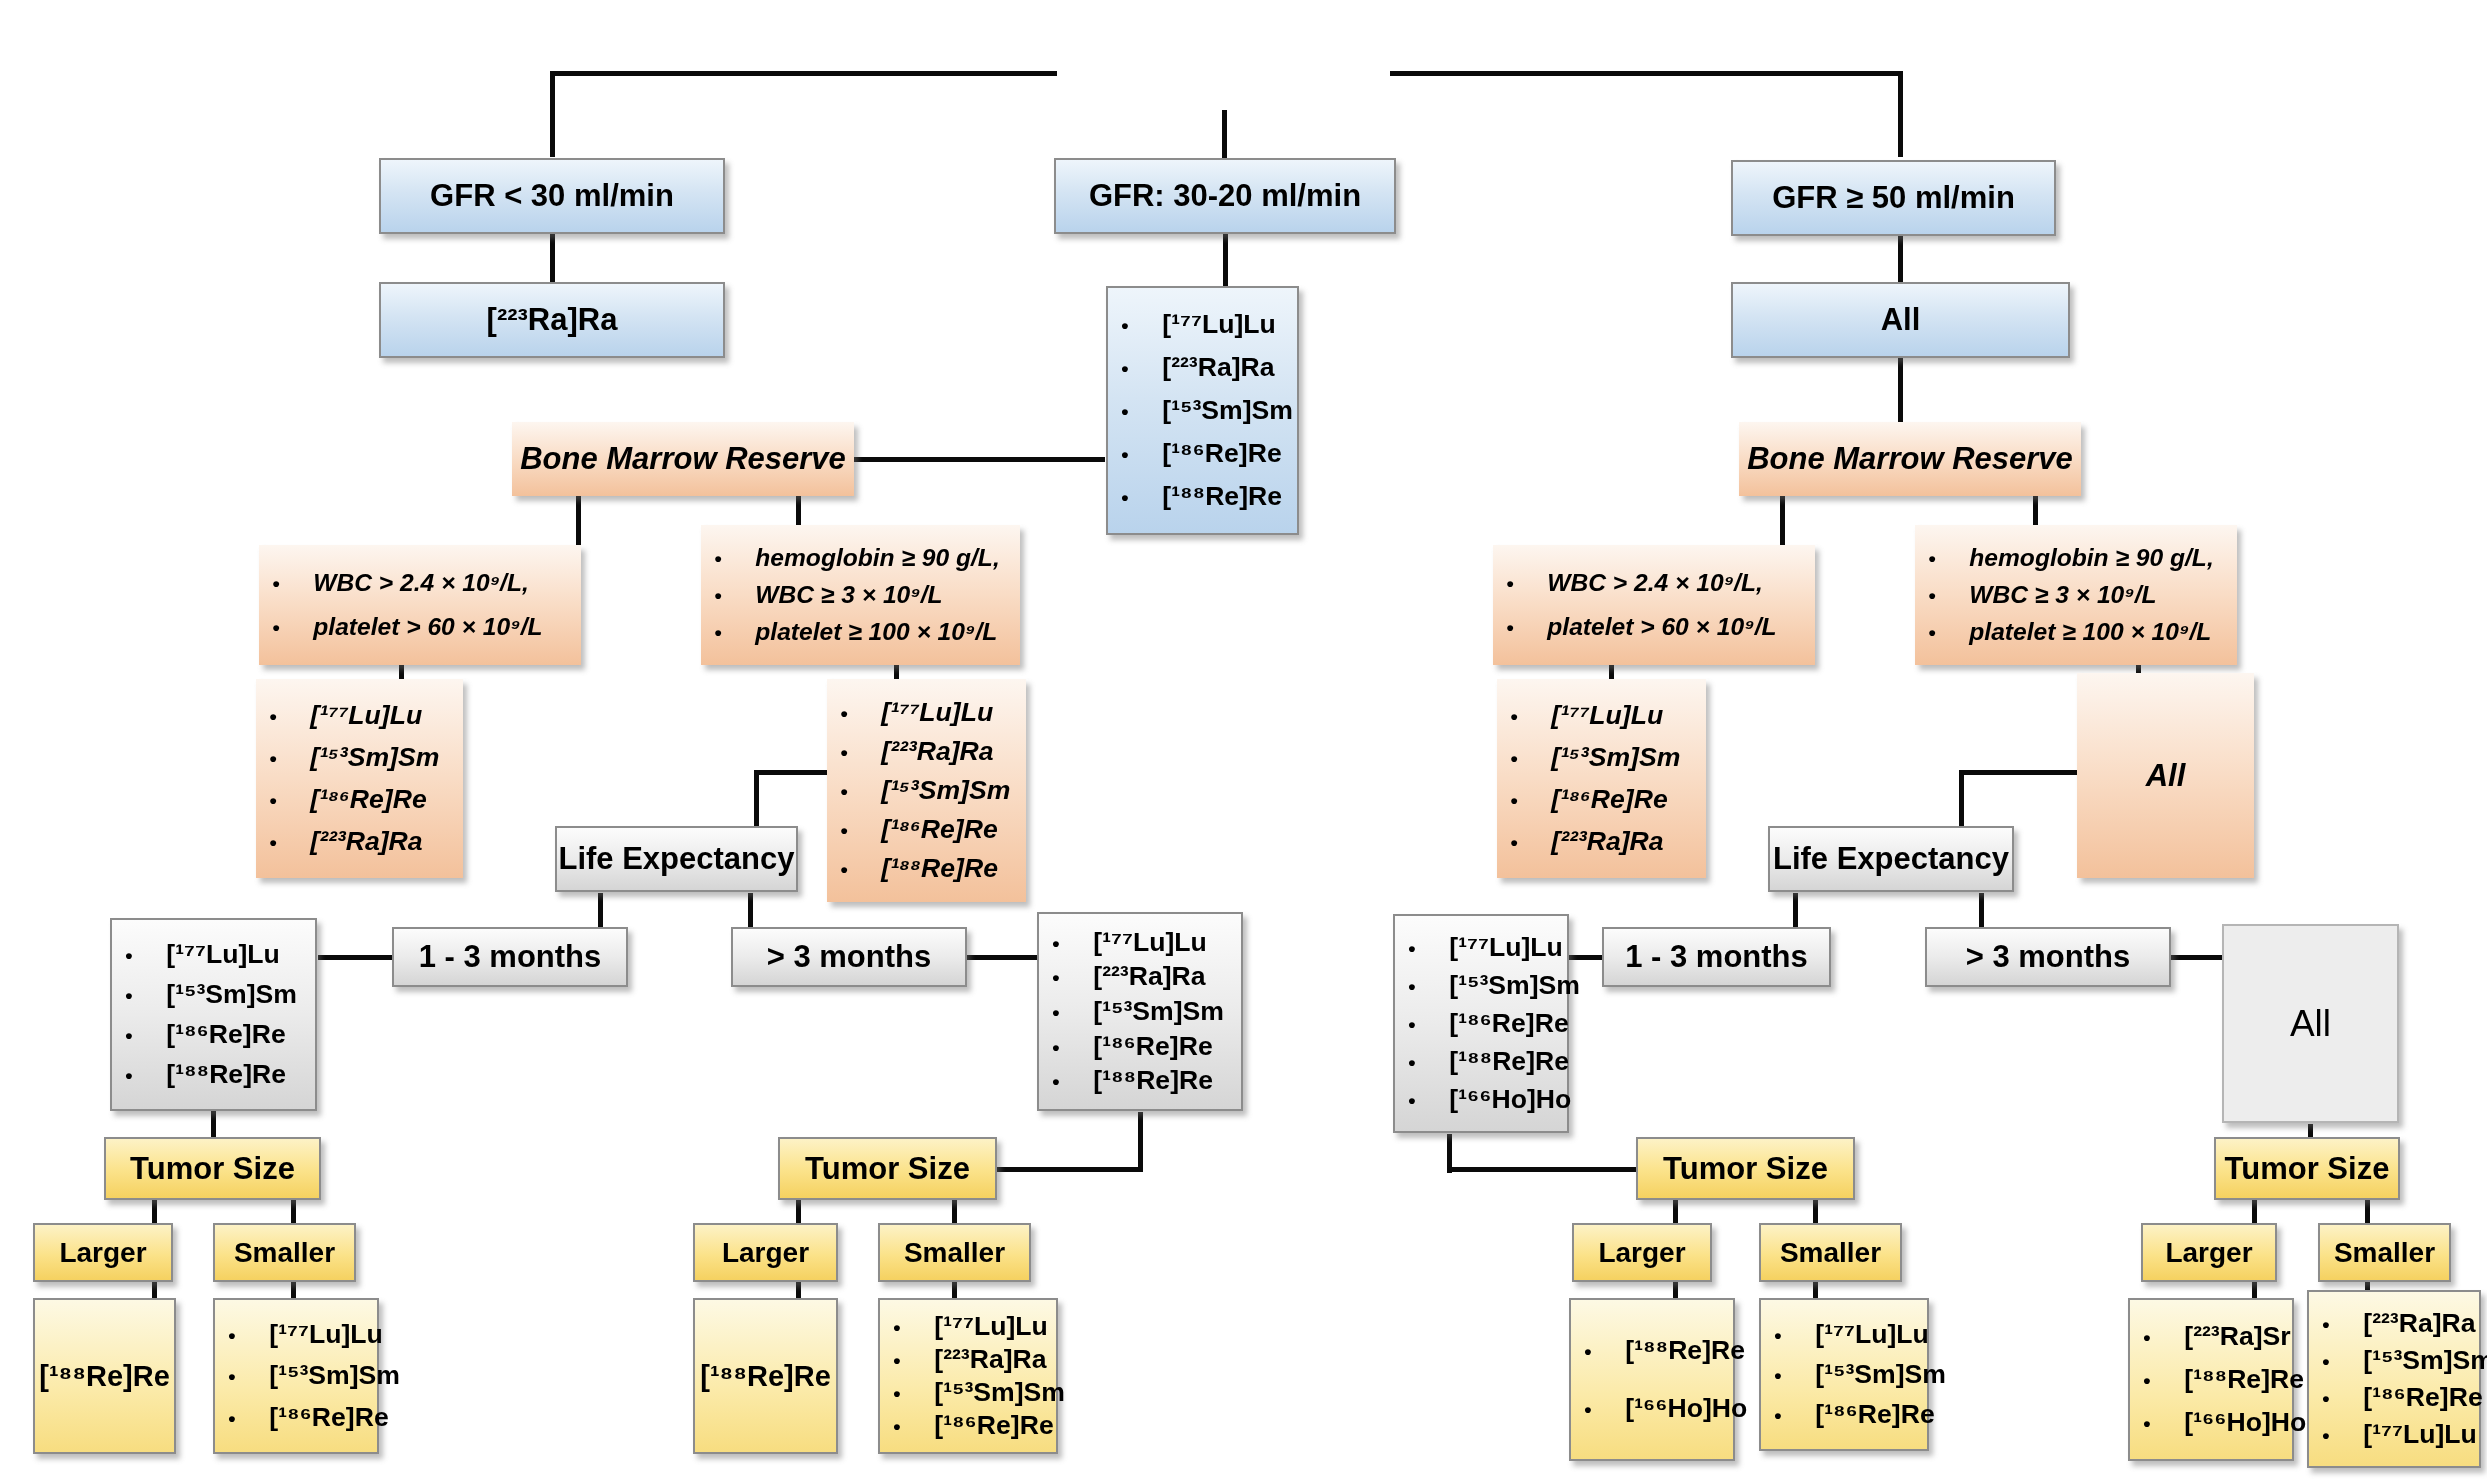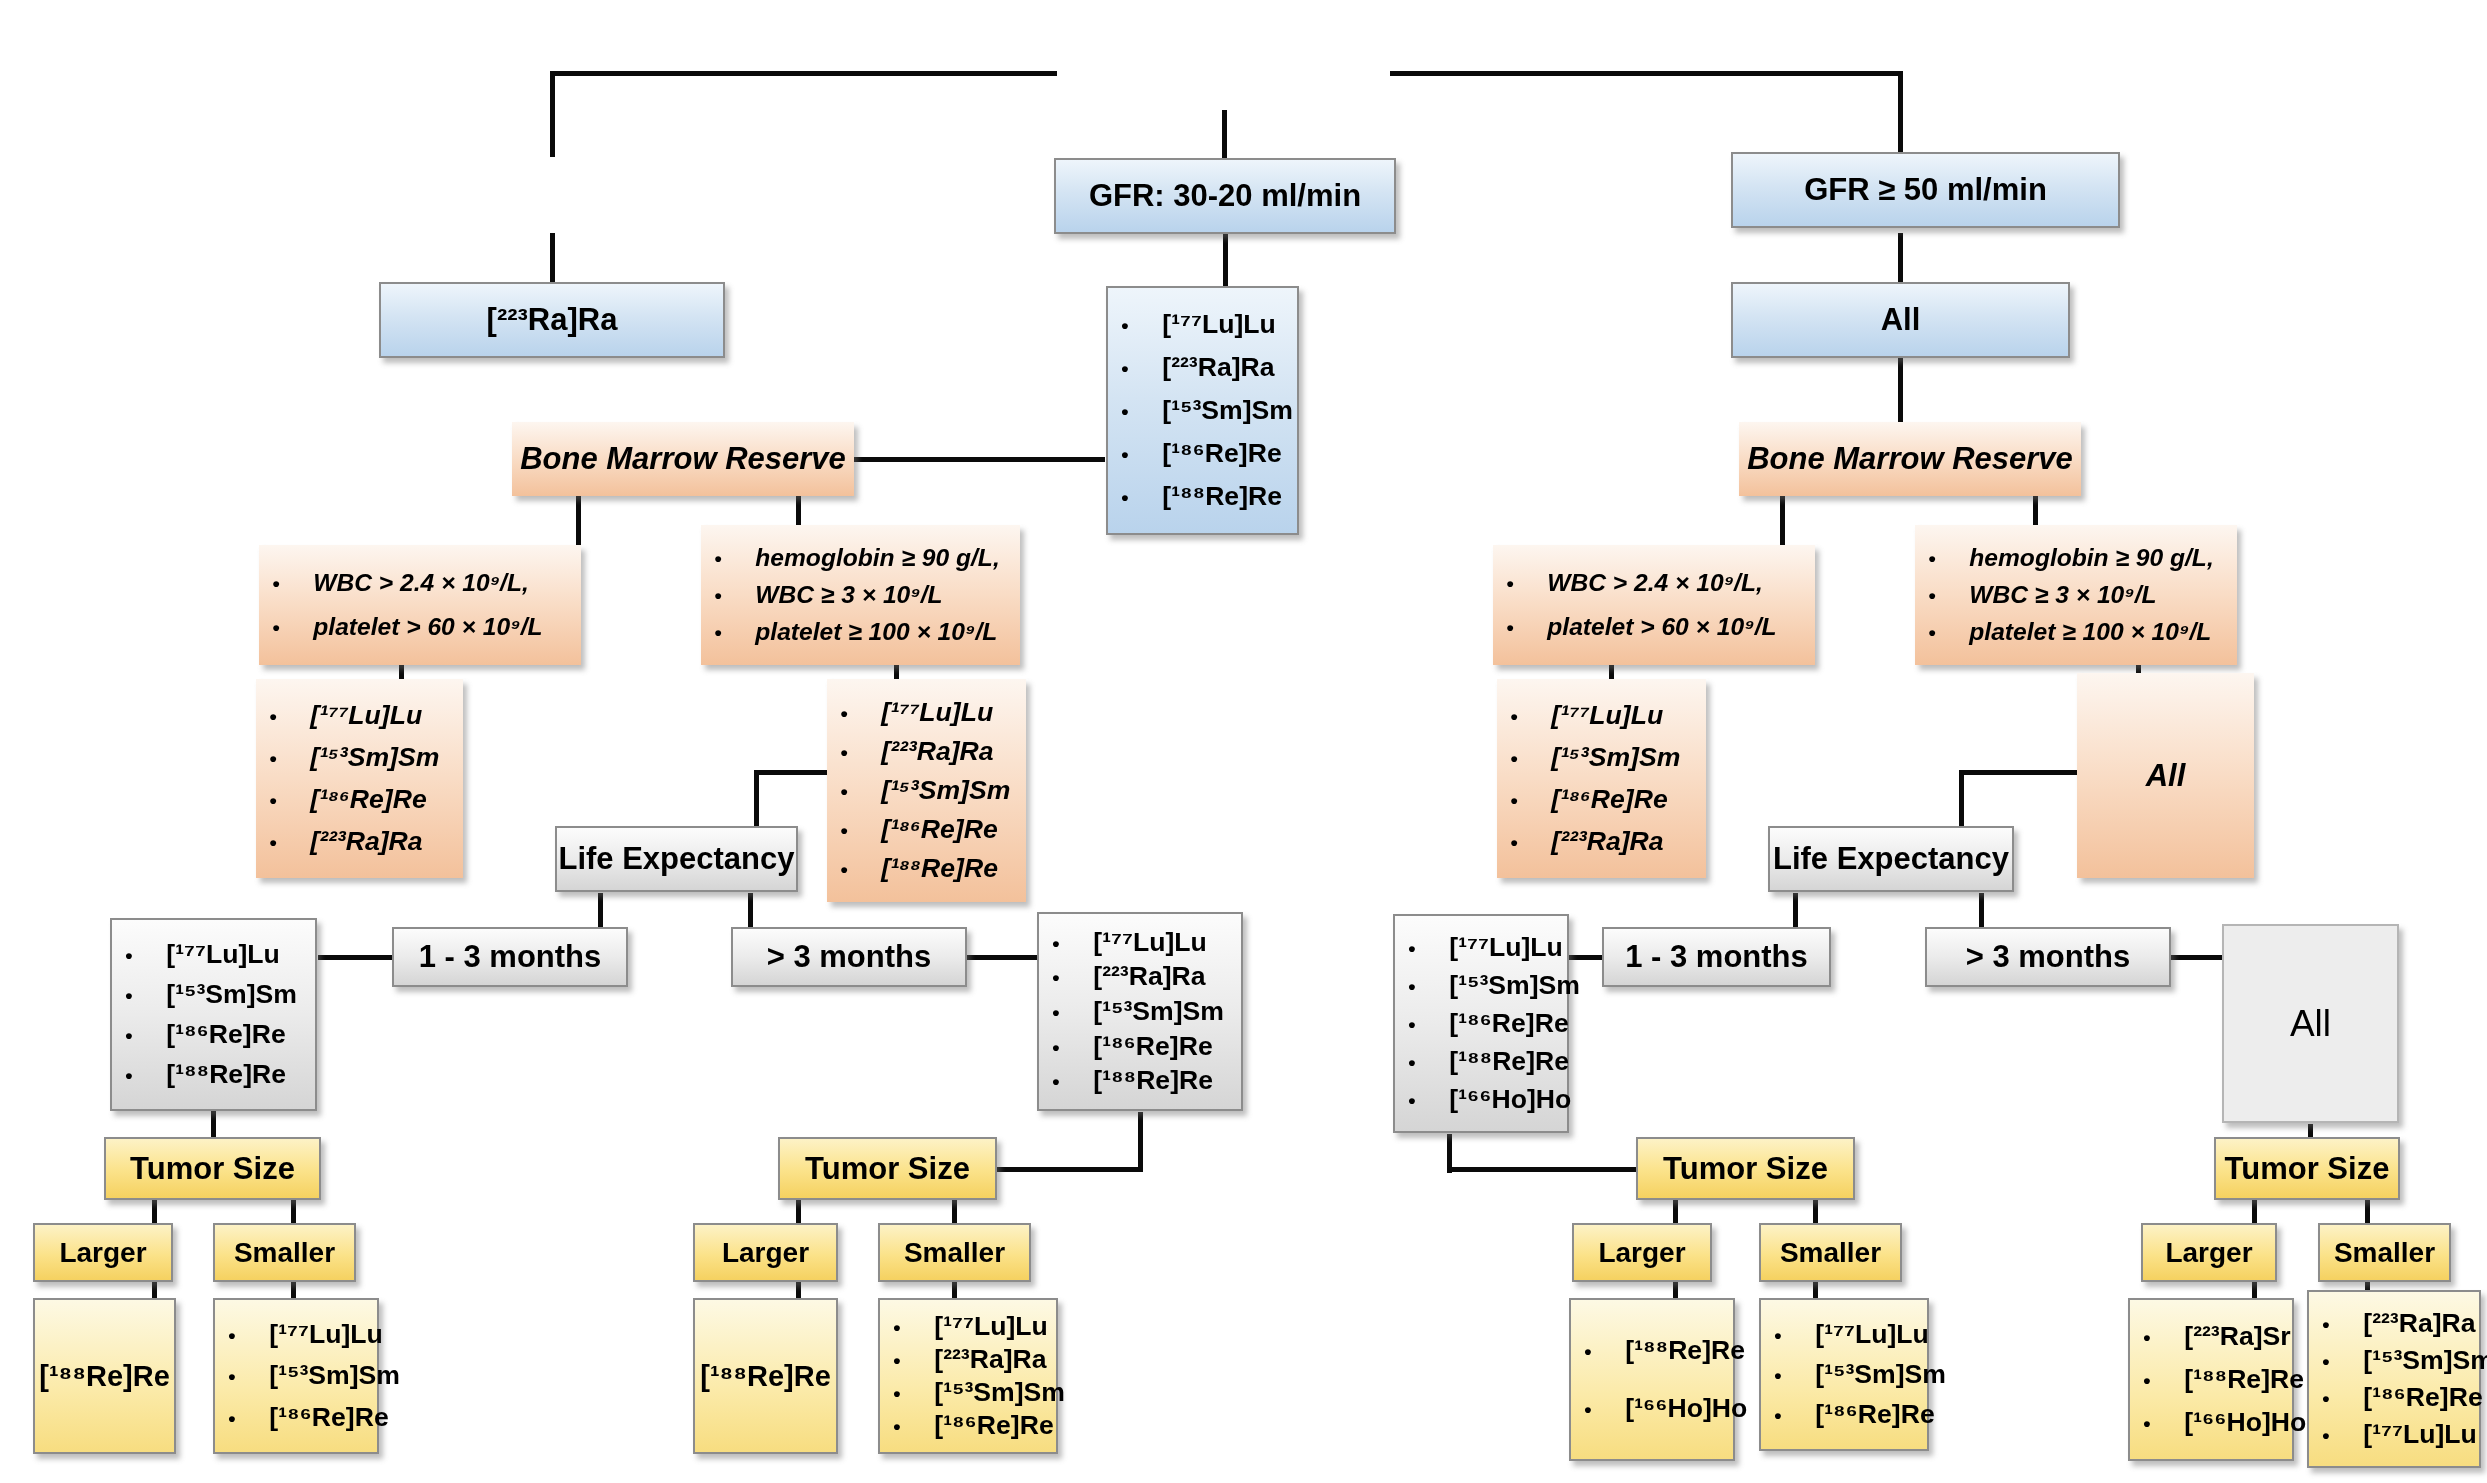--- a/index.html
+++ b/index.html
@@ -100,22 +100,23 @@
   <div class="v" style="left:1813px;top:1200px;height:23px;"></div>
   <div class="v" style="left:1673px;top:1282px;height:16px;"></div>
   <div class="v" style="left:1813px;top:1282px;height:16px;"></div>
   <div class="v" style="left:2308px;top:1124px;height:13.3px;"></div>
   <div class="v" style="left:2252px;top:1200px;height:23px;"></div>
   <div class="v" style="left:2365px;top:1200px;height:23px;"></div>
   <div class="v" style="left:2252px;top:1282px;height:16px;"></div>
   <div class="v" style="left:2365px;top:1282px;height:16px;"></div>
 
 
+  <div class="box blue" style="left:379px;top:158px;width:346px;height:76px;">GFR &lt; 30 ml/min</div>
   <div class="box blue" style="left:1054px;top:158px;width:342px;height:76px;">GFR: 30-20 ml/min</div>
-  <div class="box blue" style="left:1731px;top:152px;width:389px;height:76px;text-align:right;">GFR ≥ 50 ml/min</div>
+  <div class="box blue" style="left:1731px;top:160px;width:325px;height:76px;text-align:right;">GFR ≥ 50 ml/min</div>
 
   <div class="box blue" style="left:379px;top:282px;width:346px;height:76px;">[²²³Ra]Ra</div>
   <div class="box blue list" style="left:1106px;top:286px;width:193px;height:249px;">
       <div class="li">
         <span class="dot">•</span>
         <span class="t">[¹⁷⁷Lu]Lu</span>
       </div>
       <div class="li">
         <span class="dot">•</span>
         <span class="t">[²²³Ra]Ra</span>

